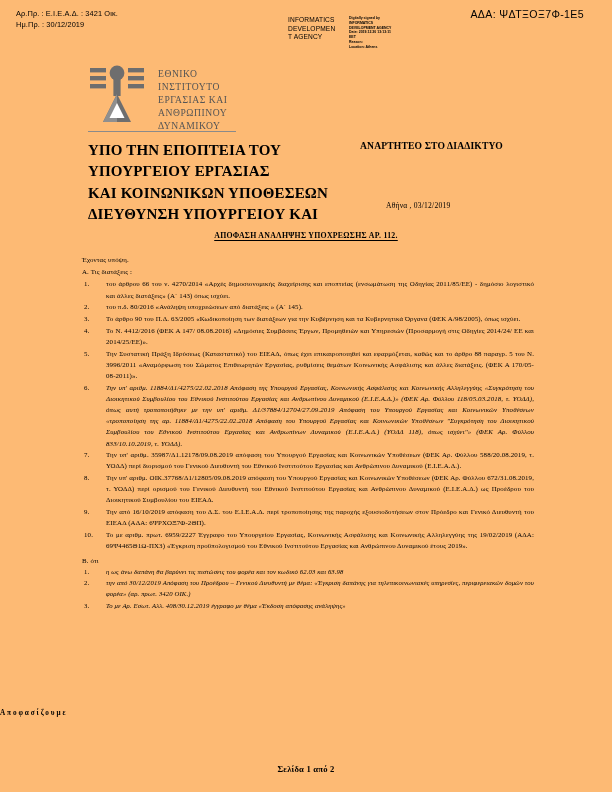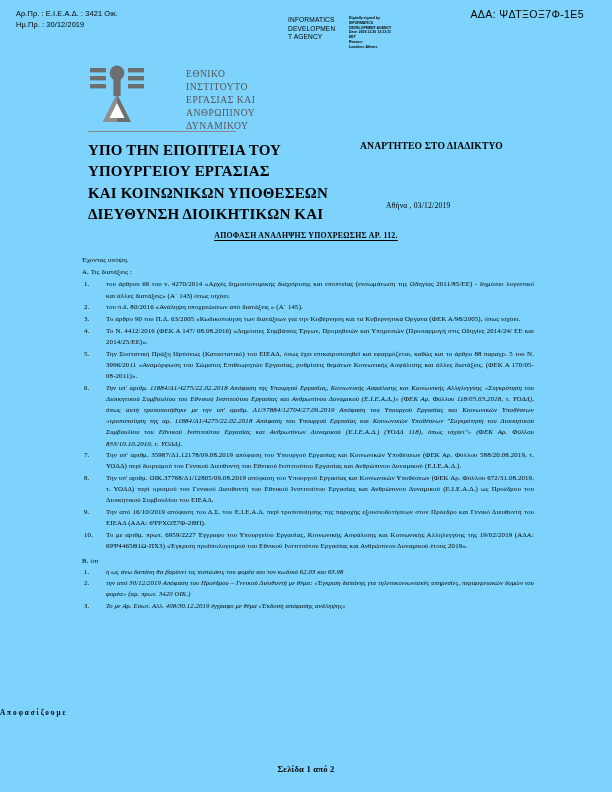--- a/index.html
+++ b/index.html
@@ -10,21 +10,21 @@
   body {
     font-family: "Liberation Serif", "DejaVu Serif", serif;
     color: #000000;
     -webkit-font-smoothing: antialiased;
   }
   .page {
     position: relative;
     width: 612px;
     height: 792px;
     margin: 0 auto;
-    background: #7dd3fc;
+    background: #fdba74;
     overflow: hidden;
     box-sizing: border-box;
   }
 
   
   .top-meta {
     position: absolute;
     left: 16px;
     top: 8px;
     font-family: "Liberation Sans", "DejaVu Sans", sans-serif;
@@ -89,21 +89,20 @@
   }
   .logo-mark svg { display: block; }
   .logo-text {
     font-family: "Liberation Serif", "DejaVu Serif", serif;
     font-size: 9.6px;
     line-height: 1.36;
     letter-spacing: 0.55px;
     color: #555555;
     padding-top: 3px;
     text-transform: uppercase;
-    margin-left: 28px;
   }
   .logo-text div { white-space: nowrap; }
   .logo-rule {
     position: absolute;
     left: 88px;
     top: 131px;
     width: 148px;
     height: 1px;
     background: #8a8a8a;
   }
@@ -278,21 +277,21 @@
       <div>Ανθρωπινου</div>
       <div>Δυναμικου</div>
     </div>
   </div>
   <div class="logo-rule"></div>
 
   <div class="hdr-left">
     <div>ΥΠΟ ΤΗΝ ΕΠΟΠΤΕΙΑ ΤΟΥ</div>
     <div>ΥΠΟΥΡΓΕΙΟΥ ΕΡΓΑΣΙΑΣ</div>
     <div>ΚΑΙ ΚΟΙΝΩΝΙΚΩΝ ΥΠΟΘΕΣΕΩΝ</div>
-    <div>ΔΙΕΥΘΥΝΣΗ ΔΙΟΙΚΗΤΙΚΩΝ ΚΑΙ</div>
+    <div>ΔΙΕΥΘΥΝΣΗ ΥΠΟΥΡΓΕΙΟΥ ΚΑΙ</div>
   </div>
 
   <div class="hdr-right">ΑΝΑΡΤΗΤΕΟ ΣΤΟ ΔΙΑΔΙΚΤΥΟ</div>
 
   <div class="hdr-date">Αθήνα , 03/12/2019</div>
 
   <div class="doc-title">
     <span>ΑΠΟΦΑΣΗ ΑΝΑΛΗΨΗΣ ΥΠΟΧΡΕΩΣΗΣ ΑΡ. 112.</span>
   </div>
 

